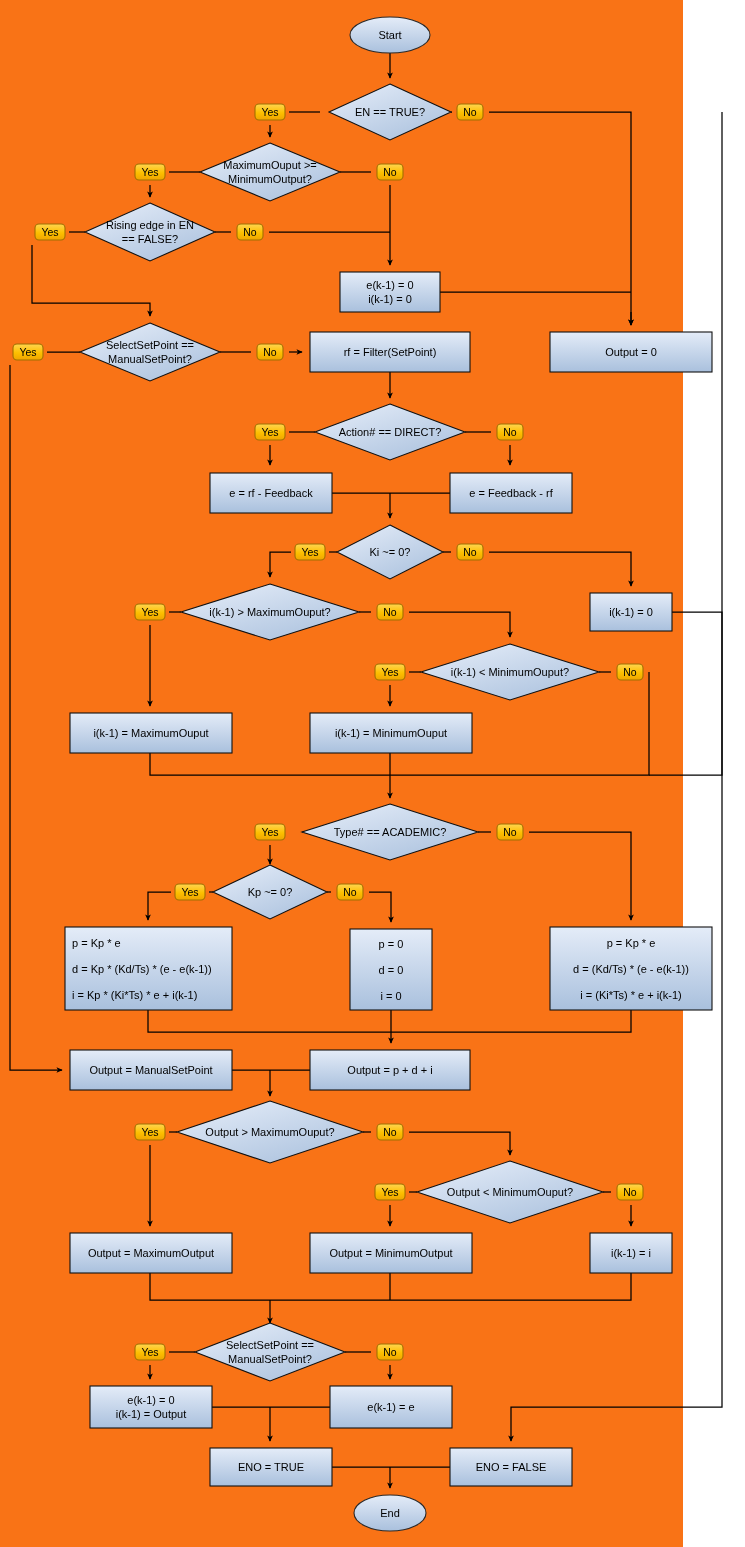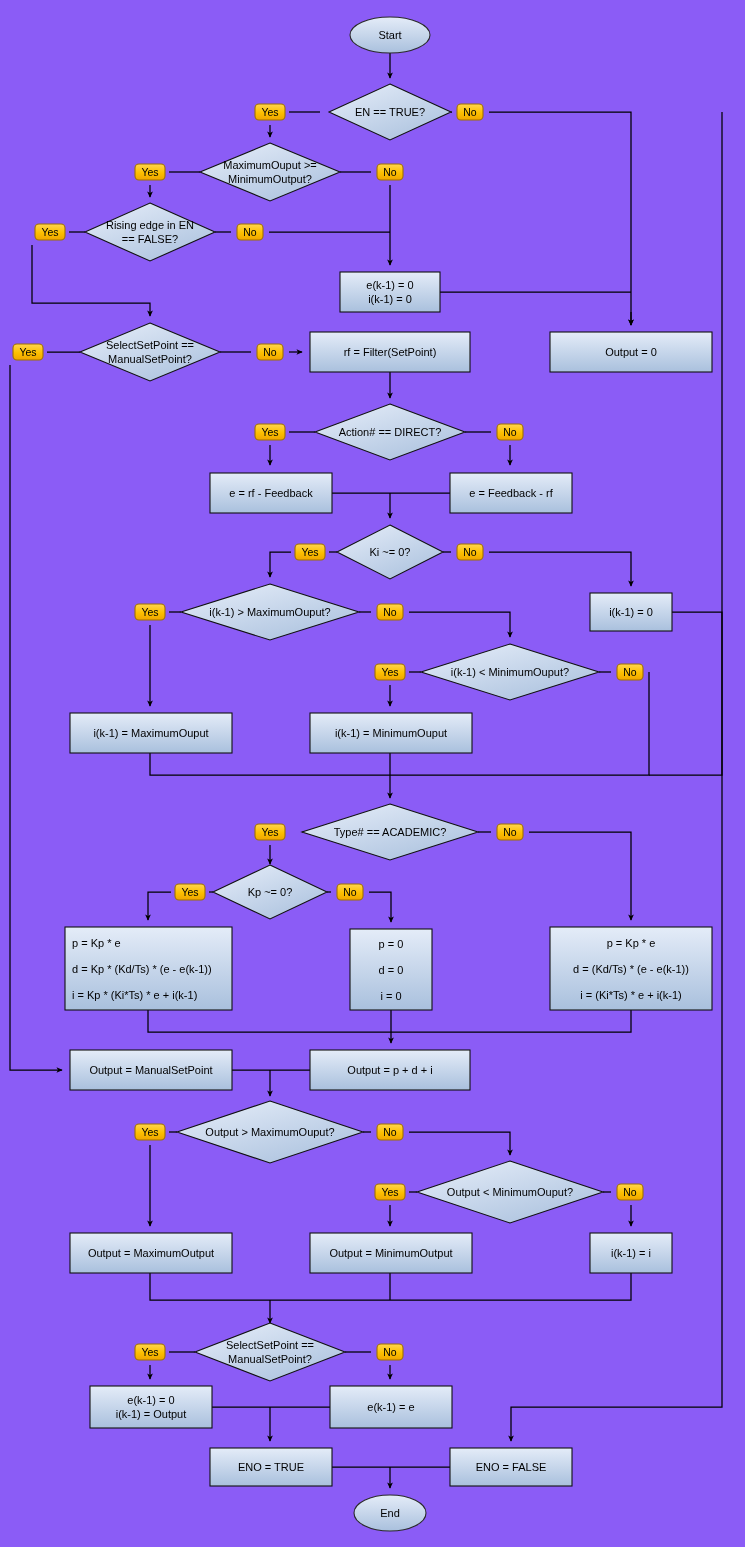--- a/index.html
+++ b/index.html
@@ -1,16 +1,16 @@
 <!DOCTYPE html>
 <html><head>
 <meta charset="utf-8">
 <style>
   html,body{margin:0;padding:0;background:#ffffff;}
-  #root{position:relative;width:745px;height:1547px;background:#8b5cf6;
+  #root{position:relative;width:683px;height:1547px;background:#f97316;
         font-family:"Liberation Sans",sans-serif;}
   svg{display:block;}
   .nodeText{font-family:"Liberation Sans",sans-serif;font-size:11px;fill:#000;}
   .badgeText{font-family:"Liberation Sans",sans-serif;font-size:10.5px;fill:#000;}
 </style>
 </head>
 <body>
 
 <div id="root">
   <svg id="chart" width="745" height="1547" viewBox="0 0 745 1547">

